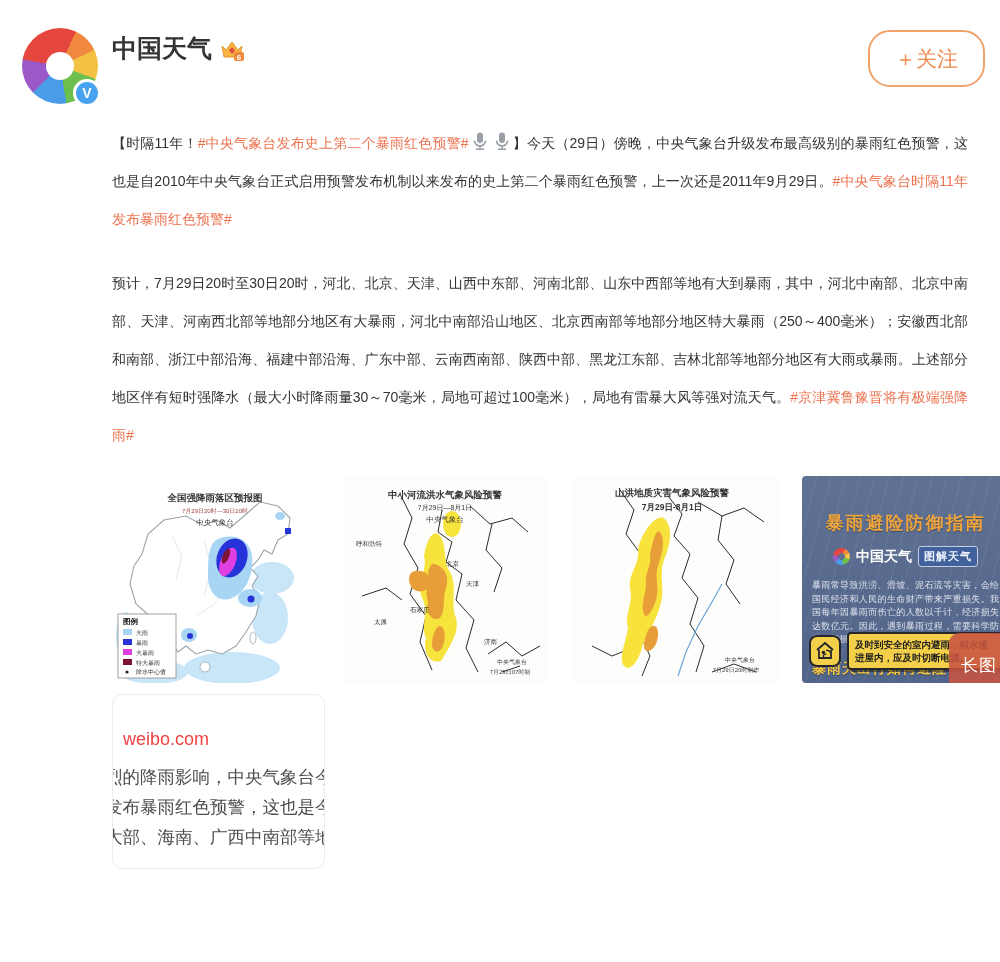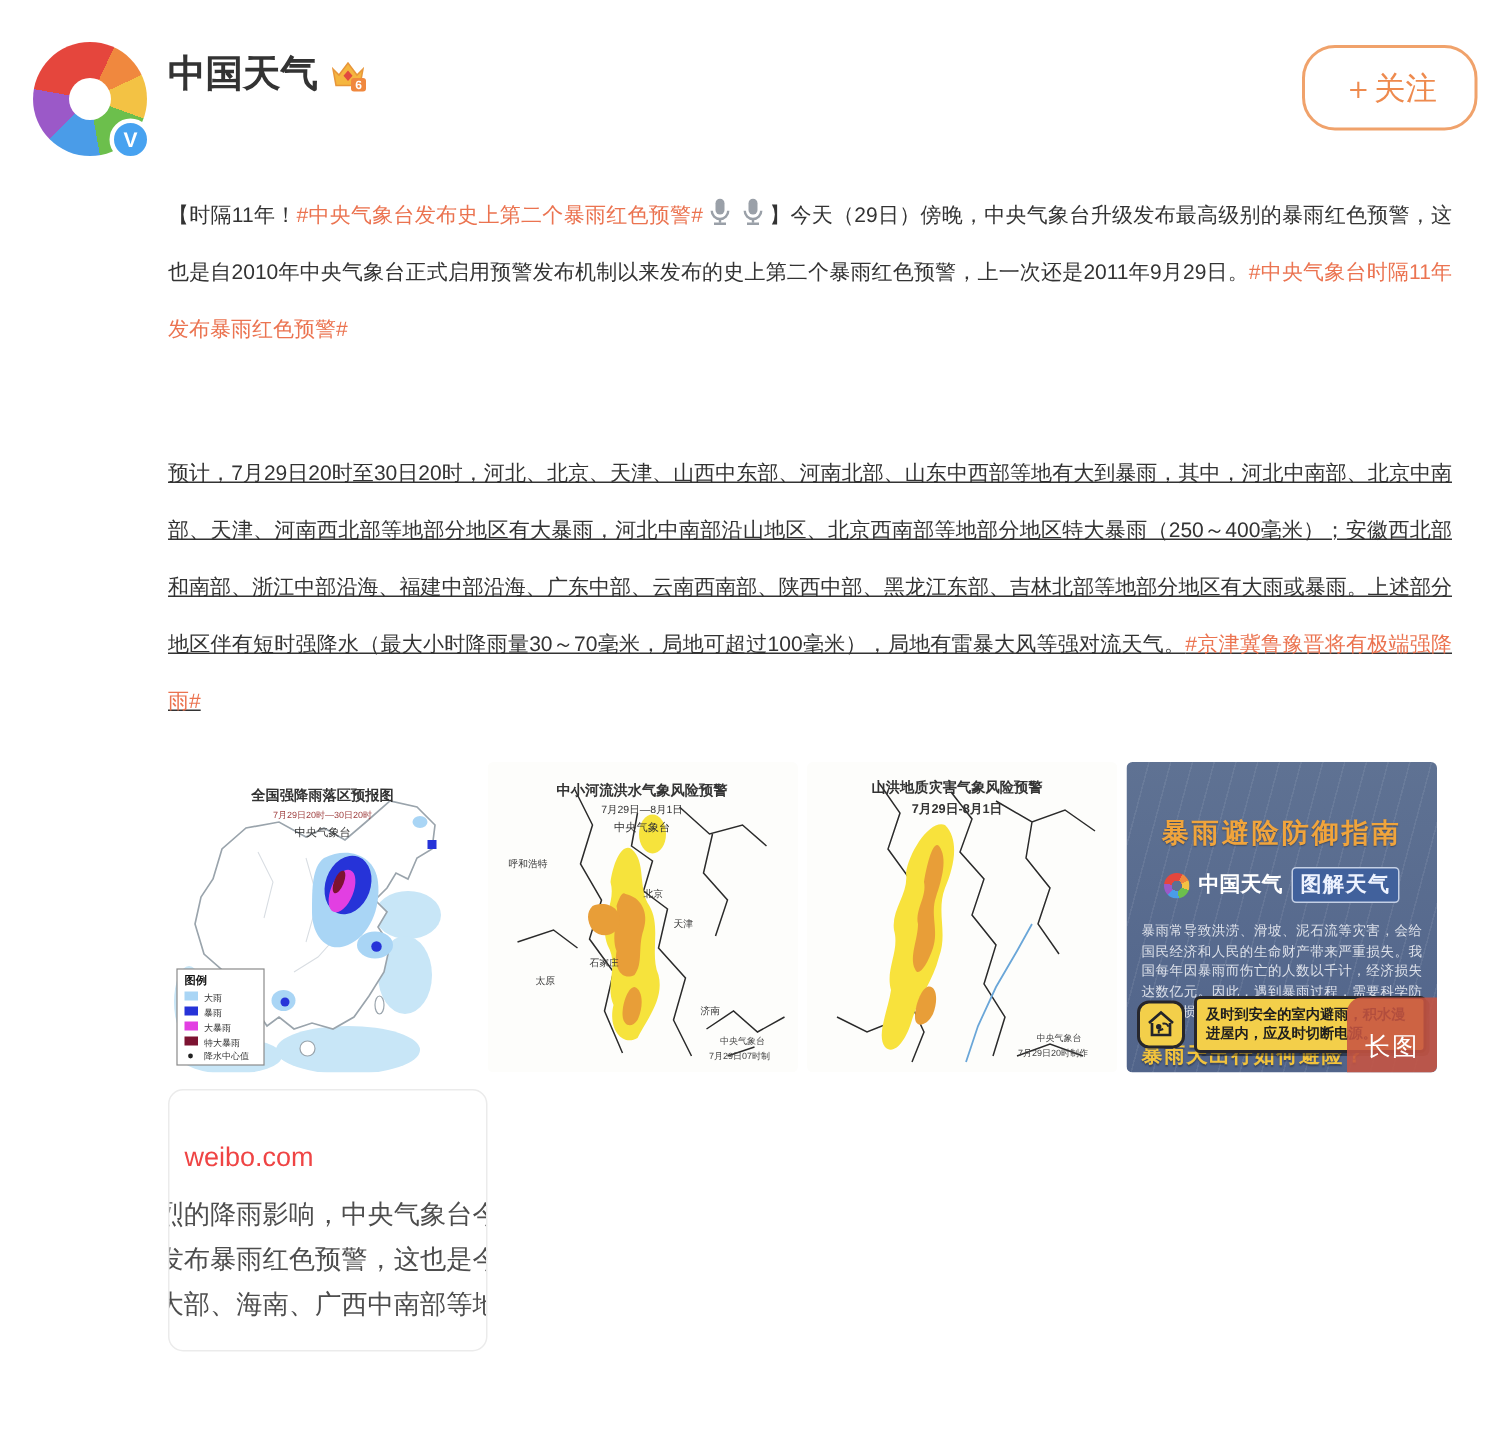--- a/index.html
+++ b/index.html
@@ -19,42 +19,42 @@
   .name{font-size:25px;font-weight:700;color:#333;cursor:pointer;}
   .crown{width:26px;height:24px;position:relative;top:1px;}
   .time-row{margin-top:12px;font-size:19px;color:#9c9c9c;display:flex;gap:9px;}
   .follow-btn{position:absolute;right:0;top:2px;height:57px;padding:0 25px;background:#fff;
     border:2px solid #f0a26b;border-radius:22px;color:#ee8a4e;font-size:21px;font-family:inherit;cursor:pointer;}
 
   
   .content{margin-left:90px;width:856px;margin-top:18px;font-size:14px;line-height:38px;color:#333;
     word-break:break-all;text-align:justify;}
   .para{margin:0;}
-  .para + .para{margin-top:58px;text-decoration:underline;}
+  .para + .para{margin-top:26px;}
   .tag-link{color:#eb7350;text-decoration:none;cursor:pointer;}
   .mic-icon{display:inline-block;width:20px;height:20px;vertical-align:-3px;margin:0 1px;}
 
   
-  .media-row{margin:22px 0 0 90px;display:flex;gap:6px;}
+  .media-row{margin:22px 0 0 90px;display:flex;gap:23px;}
   .media{width:207px;height:207px;border-radius:4px;overflow:hidden;position:relative;background:#fff;cursor:pointer;flex:none;}
   .media svg{display:block;}
 
   
   .guide{width:207px;height:207px;box-sizing:border-box;position:relative;text-align:center;
     background:
       repeating-linear-gradient(105deg, rgba(255,255,255,0.07) 0 1px, rgba(255,255,255,0) 1px 14px),
       linear-gradient(180deg,#5f7293,#51648a);}
   .guide-title{padding-top:35px;font-size:18px;font-weight:800;color:#f0a43c;letter-spacing:2px;text-shadow:0 1px 1px rgba(0,0,0,.35);}
   .brand-row{margin-top:11px;display:flex;justify-content:center;align-items:center;gap:6px;}
   .mini-swirl{width:17px;height:17px;border-radius:50%;flex:none;
     background:
       radial-gradient(circle at 50% 50%, #5d7092 0 3.5px, rgba(0,0,0,0) 3.5px),
       conic-gradient(from -30deg,#e5463d 0 55deg,#f0883e 55deg 95deg,#f3c244 95deg 140deg,#6cbf4c 140deg 200deg,#4a9ce8 200deg 255deg,#9b59c8 255deg 310deg,#e5463d 310deg 360deg);}
   .brand-name{font-size:14px;font-weight:700;color:#fff;}
-  .brand-badge{font-size:14px;font-weight:700;color:#eef3ff;background:#41619c;border:1px solid #c4cfe4;
+  .brand-badge{font-size:11px;font-weight:700;color:#eef3ff;background:#41619c;border:1px solid #c4cfe4;
     padding:2px 5px;border-radius:3px;letter-spacing:1px;}
   .guide-body{margin:12px 10px 0;font-size:9px;line-height:13.5px;color:#dde1ea;text-align:justify;}
   .guide-subhead{margin:13px 0 0 10px;font-size:14px;font-weight:800;color:#f2c33c;text-align:left;letter-spacing:1px;text-shadow:0 1px 1px rgba(0,0,0,.3);}
   .tip-row{position:absolute;left:7px;right:7px;bottom:13px;display:flex;gap:6px;align-items:stretch;}
   .tip-icon{width:32px;height:32px;box-sizing:border-box;background:#f3cf4a;border:2px solid #26262c;border-radius:8px;
     flex:none;display:flex;align-items:center;justify-content:center;align-self:center;}
   .tip-box{background:#f3cf4a;border:2px solid #26262c;border-radius:4px;padding:4px 6px;
     font-size:9.5px;font-weight:700;color:#1e1e1e;text-align:left;line-height:13px;box-shadow:2px 2px 0 rgba(0,0,0,.4);}
   .long-badge{position:absolute;right:0;bottom:0;background:rgba(199,84,66,0.88);color:#fff;font-size:17px;
     padding:21px 12px 6px;border-radius:10px 0 4px 0;letter-spacing:1px;}

